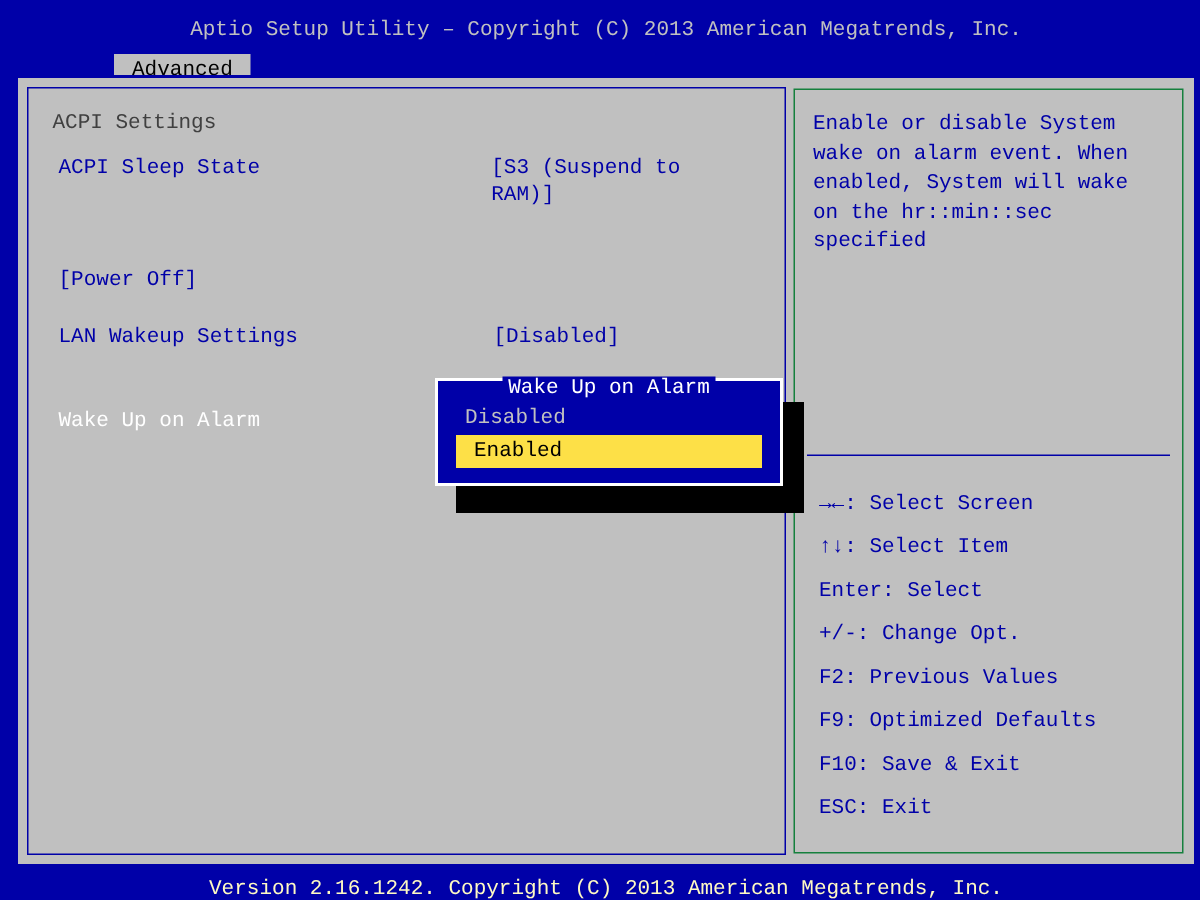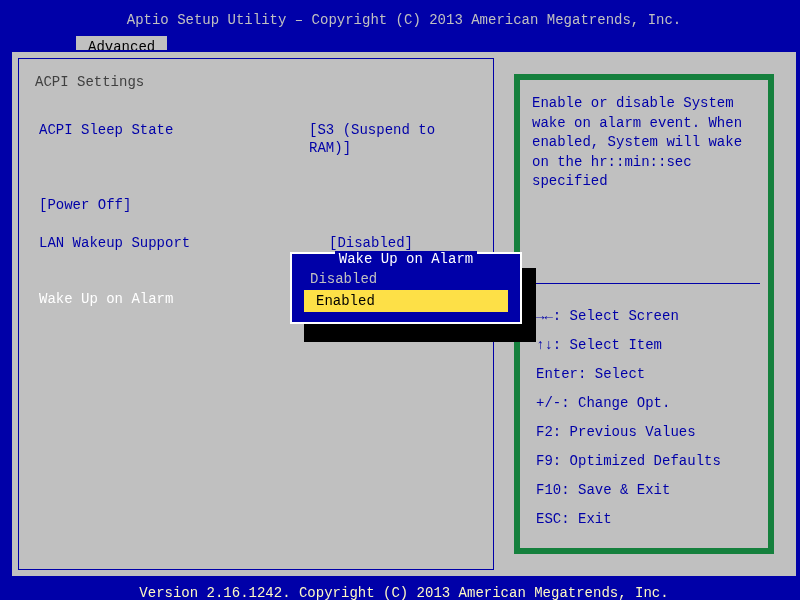--- a/index.html
+++ b/index.html
@@ -25,25 +25,25 @@
     .content {
       position: absolute; left: 6px; right: 6px; top: 46px; bottom: 26px;
       background: #c0c0c0; border: 2px solid #0000a8;
       display: flex;
     }
     .left-panel {
       flex: 1; border: 1px solid #0000a8; margin: 2px;
       padding: 10px 12px; color: #404040; position: relative;
     }
     .right-panel {
-      width: 260px; border: 6px solid #15803d; margin: 18px;
+      width: 260px; border: 1px solid #15803d; margin: 3px;
       padding: 10px 8px; color: #0000a8;
       display: flex; flex-direction: column;
     }
-    .section-title { color: #404040; margin-bottom: 18px; }
+    .section-title { color: #404040; }
     .setting-row {
       display: flex; margin-bottom: 4px;
       color: #0000a8; cursor: pointer;
     }
     .setting-row.selected { color: #ffffff; }
     .setting-row.selected .setting-label,
     .setting-row.selected .setting-value { color: #ffffff; }
     .setting-label { width: 290px; }
     .setting-value { color: #0000a8; }
     .gap { height: 18px; }
@@ -98,21 +98,21 @@
       <span class="setting-label">ACPI Sleep State</span>
       <span class="setting-value">[S3 (Suspend to RAM)]</span>
     </div>
 
     <div class="gap"></div>
 
     <div class="setting-row">
       <span class="setting-value">[Power Off]</span>
     </div>
     <div class="setting-row">
-      <span class="setting-label">LAN Wakeup Support</span>
+      <span class="setting-label">LAN Wakeup Settings</span>
       <span class="setting-value">[Disabled]</span>
     </div>
 
     <div class="gap"></div>
 
     <div class="setting-row selected">
       <span class="setting-label">Wake Up on Alarm</span>
       <span class="setting-value">[Disabled]</span>
     </div>
   </div>

